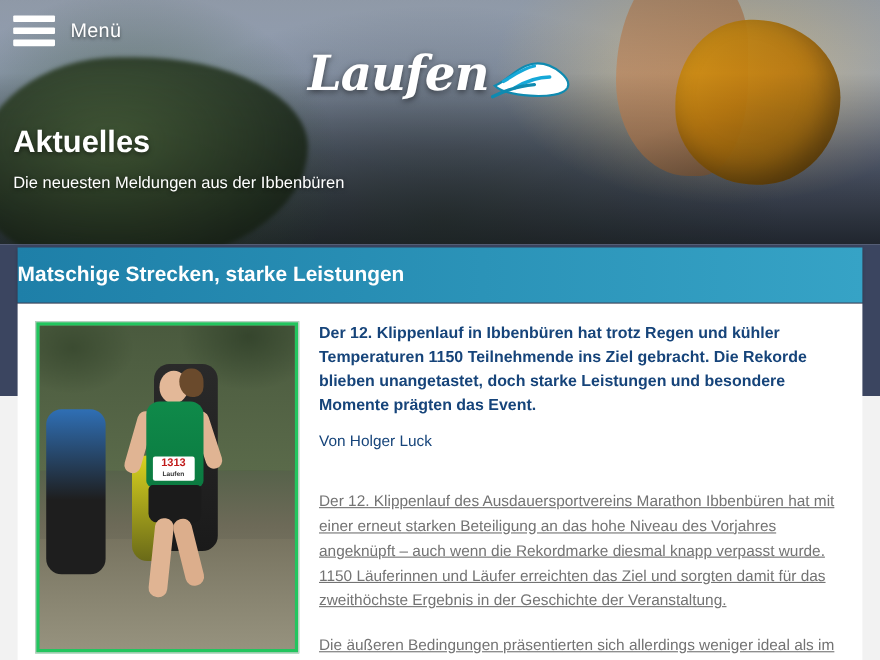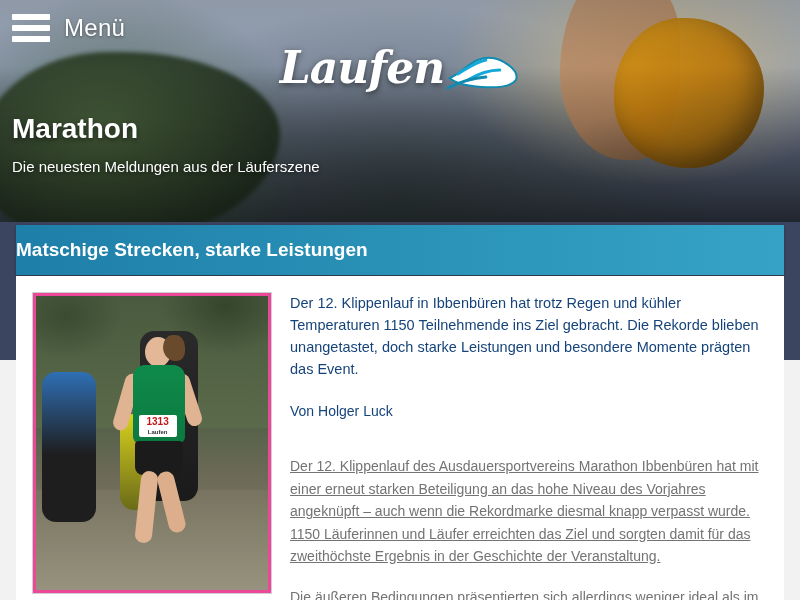--- a/index.html
+++ b/index.html
@@ -95,21 +95,21 @@
   }
   .hamburger span {
     display: block;
     height: 6px;
     width: 100%;
     background: #ffffff;
     border-radius: 1px;
   }
   .menu-label {
     color: #ffffff;
-    font-size: 24px;
+    font-size: 18px;
     letter-spacing: 0.3px;
     text-shadow: 0 1px 3px rgba(0,0,0,0.45);
   }
 
   .logo {
     position: absolute;
     top: 42px;
     left: 50%;
     transform: translateX(-50%);
     z-index: 6;
@@ -188,21 +188,21 @@
     display: flex;
     gap: 18px;
     height: 324px;
     overflow: hidden;
   }
   .figure {
     width: 240px;
     flex: 0 0 240px;
     border: 1px solid #cfcfcf;
     padding: 3px;
-    background: #ec4899;
+    background: #22c55e;
     height: 302px;
     overflow: hidden;
   }
   .photo {
     position: relative;
     width: 100%;
     height: 100%;
     overflow: hidden;
     background: linear-gradient(180deg, #6b7d5c 0%, #4e5f45 38%, #6d6a58 62%, #8d8b78 100%);
   }
@@ -298,24 +298,24 @@
   .bg-runner.blue { left: 6px; top: 26%; background: linear-gradient(180deg,#2f6fb5,#1e1e1e 55%); }
   .bg-runner.dark { left: 104px; top: 12%; background: linear-gradient(180deg,#2a2a2a,#1a1a1a); width:58px; height:170px;}
   .bg-runner.yellow { left: 84px; top: 40%; background: linear-gradient(180deg,#d8d21f,#6a6a18); width:34px; height:96px;}
 
   .article {
     flex: 1 1 auto;
     min-width: 0;
   }
   .lead {
     color: #16447a;
-    font-weight: normal;
+    font-weight: bold;
     font-size: 14.5px;
     line-height: 22px;
-    margin: 0 0 23px 0;
+    margin: 0 0 12px 0;
   }
   .byline {
     color: #16447a;
     font-size: 14px;
     margin: 0 0 36px 0;
   }
   .body-p {
     color: #737373;
     font-size: 14px;
     line-height: 22.5px;
@@ -349,22 +349,22 @@
       <div class="logo-mark">
         <svg width="74" height="48" viewBox="0 0 74 48">
           <path d="M4 34 C14 30 22 20 32 16 C44 11 54 14 64 22 C70 27 72 32 70 36 C66 42 52 44 36 43 C22 42 10 40 4 34 Z" fill="#ffffff" stroke="#0f8ab0" stroke-width="2"></path>
           <path d="M12 30 C22 24 30 18 40 16" stroke="#16a8d8" stroke-width="3" fill="none" stroke-linecap="round"></path>
           <path d="M22 36 C32 30 42 26 54 26" stroke="#16a8d8" stroke-width="3" fill="none" stroke-linecap="round"></path>
           <path d="M2 44 C14 38 26 34 40 33" stroke="#0f8ab0" stroke-width="3" fill="none" stroke-linecap="round"></path>
         </svg>
       </div>
     </div>
 
-    <div class="hero-title">Marathon</div>
-    <div class="hero-subtitle">Die neuesten Meldungen aus der Läuferszene</div>
+    <div class="hero-title">Aktuelles</div>
+    <div class="hero-subtitle">Die neuesten Meldungen aus der Ibbenbüren</div>
   </div>
 
   <div class="band">
     <div class="headline-bar">
       <div class="h">Matschige Strecken, starke Leistungen</div>
     </div>
   </div>
 
   <div class="content">
 

